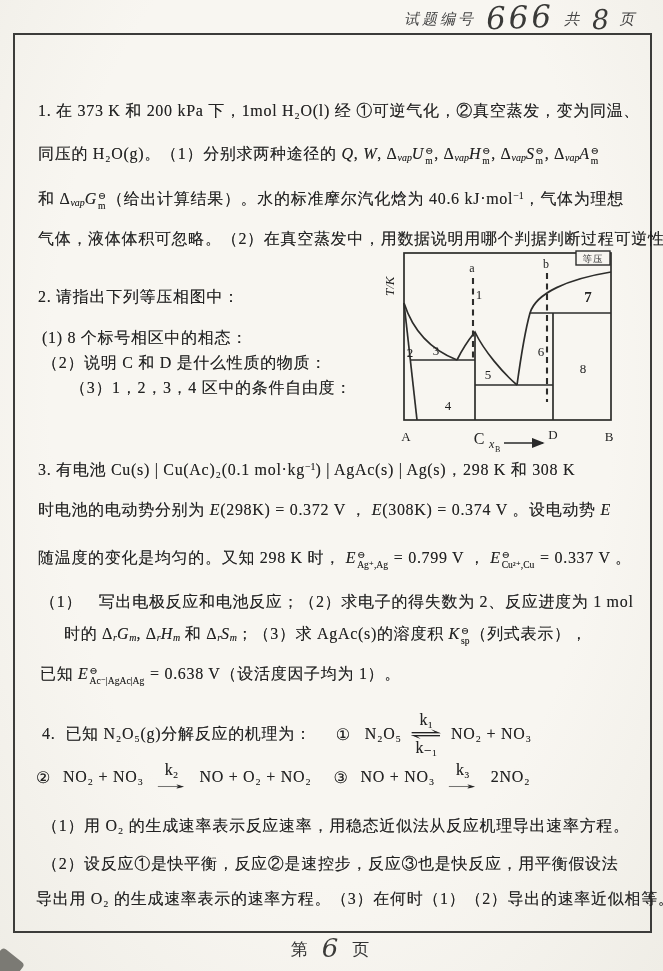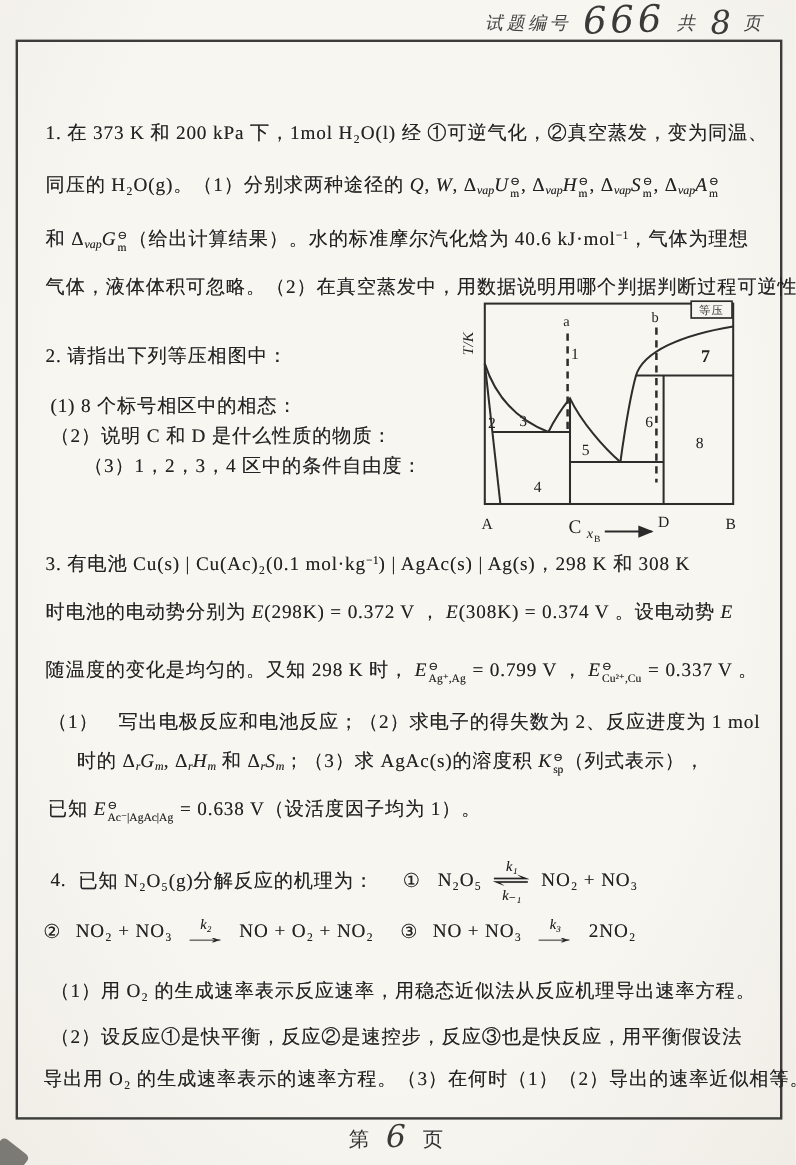--- a/index.html
+++ b/index.html
@@ -32,21 +32,21 @@
   .hdr-num2{font-size:27px;transform:rotate(-2deg);line-height:1;}
   .footer{position:absolute;left:240px;top:935px;width:180px;text-align:center;
     display:flex;justify-content:center;align-items:flex-end;gap:14px;}
   .ftr-label{font-size:17px;color:#333;}
   .ftr-num{font-size:26px;line-height:1;}
   
   .rxline{position:absolute;display:flex;align-items:center;font-size:16px;
     letter-spacing:.7px;white-space:nowrap;text-shadow:0 0 .4px rgba(20,20,20,.45);}
   .rstack{display:inline-flex;flex-direction:column;align-items:center;
     line-height:1;margin:0 8px;}
-  .kl{font-size:12px;font-style:italic;letter-spacing:0;}
+  .kl{font-size:16px;letter-spacing:0;}
   .harp{display:inline-block;transform:scaleX(2.6);font-size:15px;line-height:.85;margin:0 10px;}
   .arr1{display:inline-block;transform:scaleX(2.9);font-size:15px;line-height:.9;margin:0 12px;}
   .qnum{margin-right:10px;}
   .rtag{margin:0 14px 0 24px;}
   .smudge{position:absolute;left:-8px;top:953px;width:28px;height:26px;
     background:#6e6d67;transform:rotate(38deg);border-radius:4px;opacity:.9;}
   .diagram{position:absolute;left:386px;top:248px;}
 </style>
 </head>
 <body>

